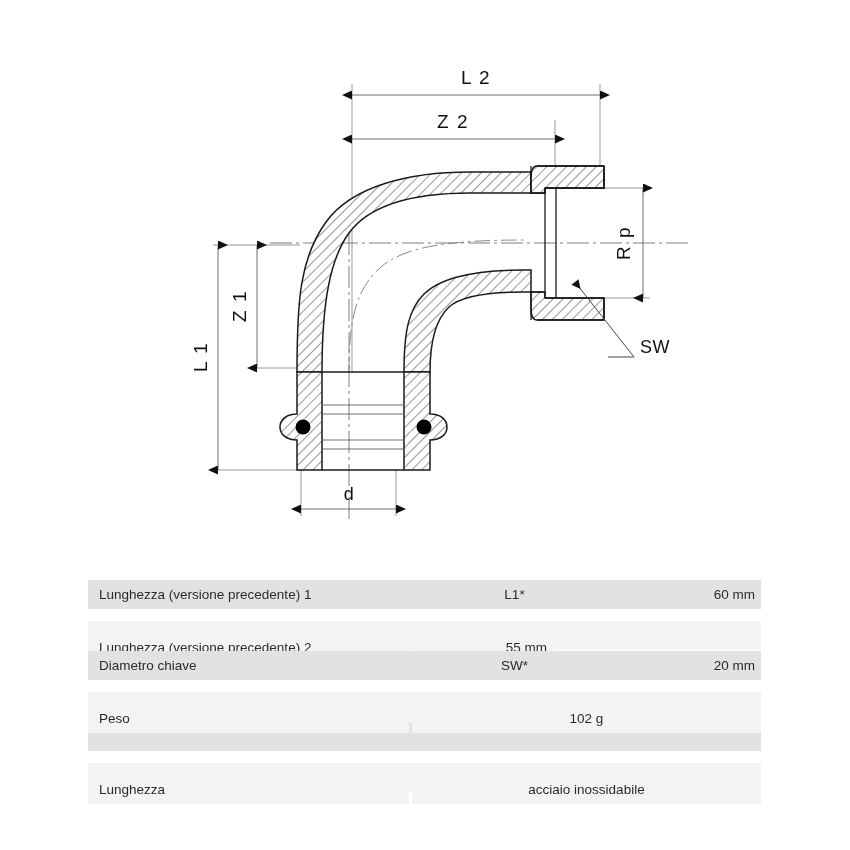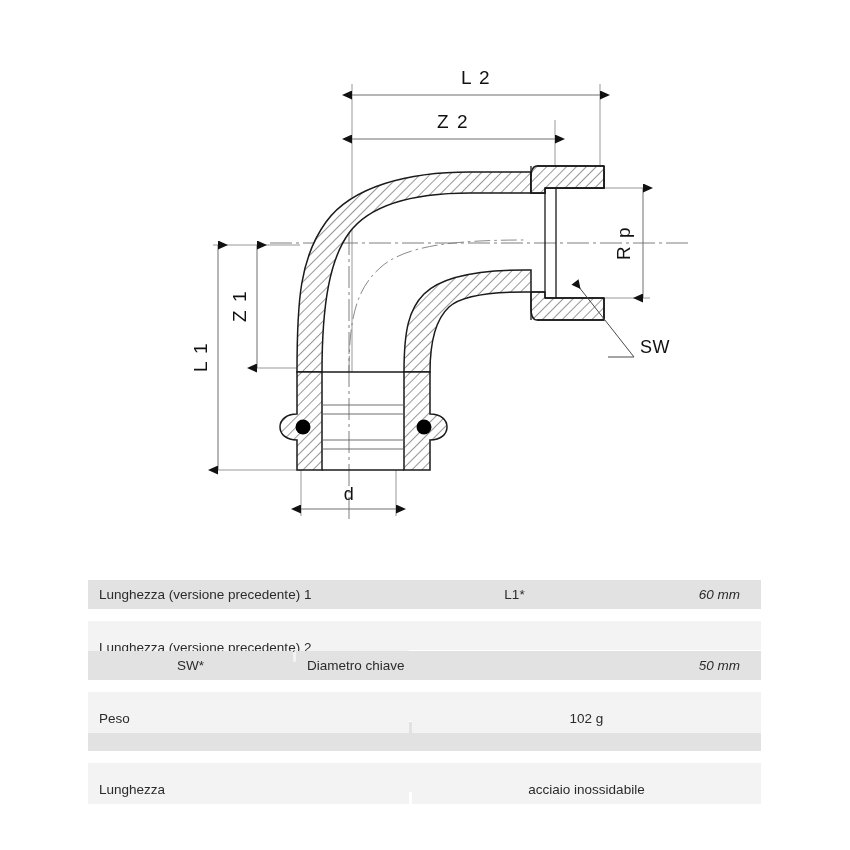--- a/index.html
+++ b/index.html
@@ -75,22 +75,21 @@
     margin-right: 3px;
   }
   .cell-symbol {
     width: 205px;
     justify-content: center;
     margin-right: 3px;
   }
   .cell-value {
     width: 141px;
     justify-content: flex-end;
-    padding-right: 21px;
-    font-style: italic;
+    padding-right: 6px;
   }
   .cell-merged {
     width: 349px;
     justify-content: center;
   }
   .shade-dark  { background: #e2e2e2; }
   .shade-light { background: #f3f3f3; margin-top: 12px; }
 </style>
 </head>
 <body>
@@ -256,26 +255,27 @@
 <div id="spec-table">
 
   <div class="spec-row shade-dark">
     <div class="cell cell-label shade-dark">Lunghezza (versione precedente) 1</div>
     <div class="cell cell-symbol shade-dark">L1*</div>
     <div class="cell cell-value shade-dark">60 mm</div>
   </div>
 
   <div class="spec-row shade-light">
     <div class="cell cell-label shade-light">Lunghezza (versione precedente) 2</div>
+    <div class="cell cell-value shade-light">55 mm</div>
   </div>
 
   <div class="spec-row shade-dark">
+    <div class="cell cell-label shade-dark">Diametro chiave</div>
     <div class="cell cell-symbol shade-dark">SW*</div>
-    <div class="cell cell-label shade-dark">Diametro chiave</div>
-    <div class="cell cell-value shade-dark">50 mm</div>
+    <div class="cell cell-value shade-dark">20 mm</div>
   </div>
 
   <div class="spec-row shade-light">
     <div class="cell cell-label shade-light">Peso</div>
     <div class="cell cell-merged shade-light">102 g</div>
   </div>
 
   <div class="spec-row shade-dark">
   </div>
 

